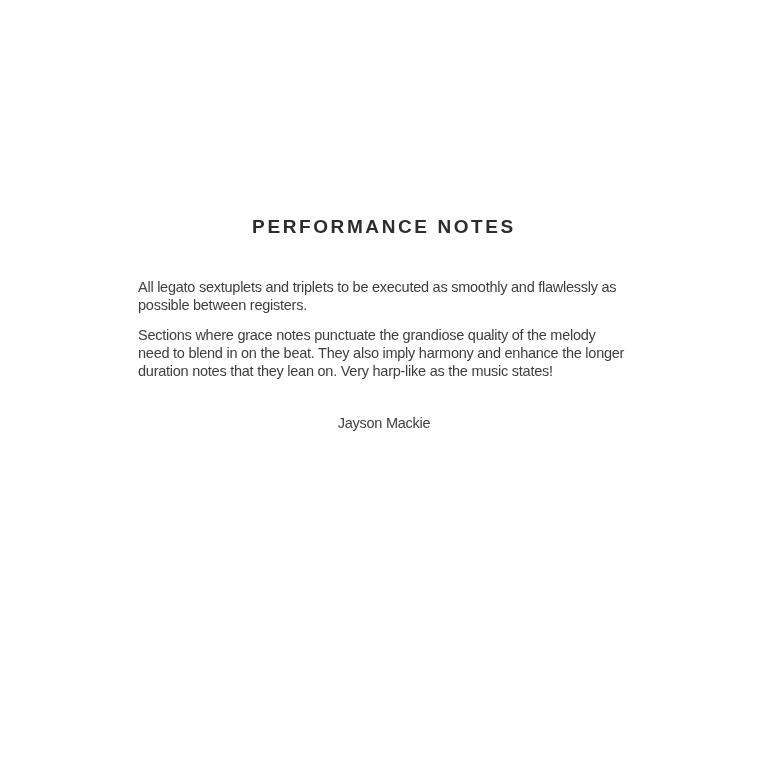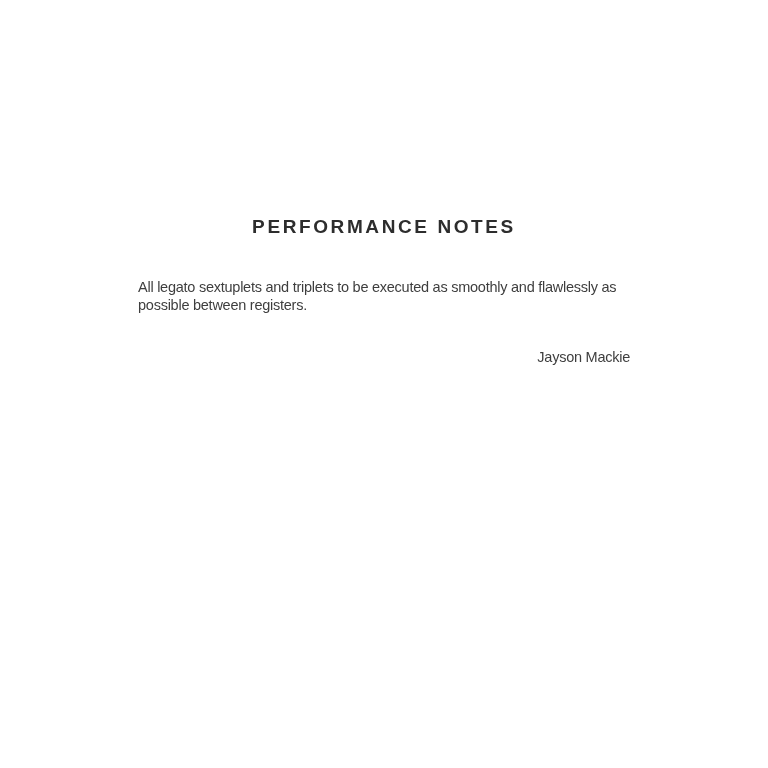--- a/index.html
+++ b/index.html
@@ -39,25 +39,26 @@
     letter-spacing: -0.25px;
     color: #3e3e3e;
     text-align: left;
   }
   .signature {
     margin-top: 34px;
     font-size: 14.5px;
     line-height: 18px;
     letter-spacing: -0.25px;
     color: #3e3e3e;
-    text-align: right;
+    text-align: center;
   }
 </style>
 </head>
 <body>
 
 <div class="page">
   <div class="content">
     <h1 class="title">PERFORMANCE NOTES</h1>
     <p class="para">All legato sextuplets and triplets to be executed as smoothly and flawlessly as possible between registers.</p>
+    <p class="para">Sections where grace notes punctuate the grandiose quality of the melody need to blend in on the beat. They also imply harmony and enhance the longer duration notes that they lean on. Very harp-like as the music states!</p>
     <div class="signature">Jayson Mackie</div>
   </div>
 </div>
 
 </body></html>

